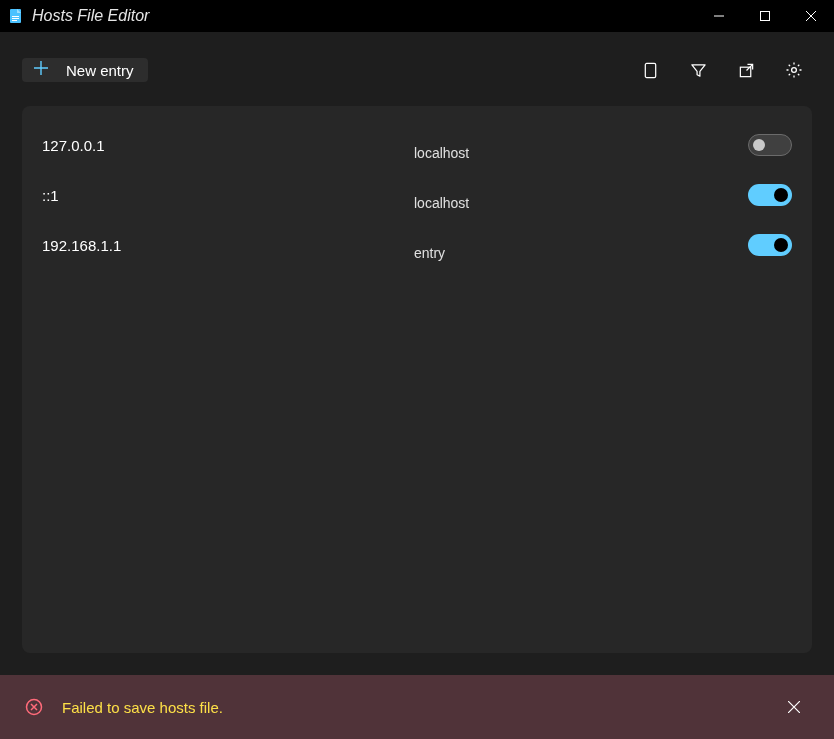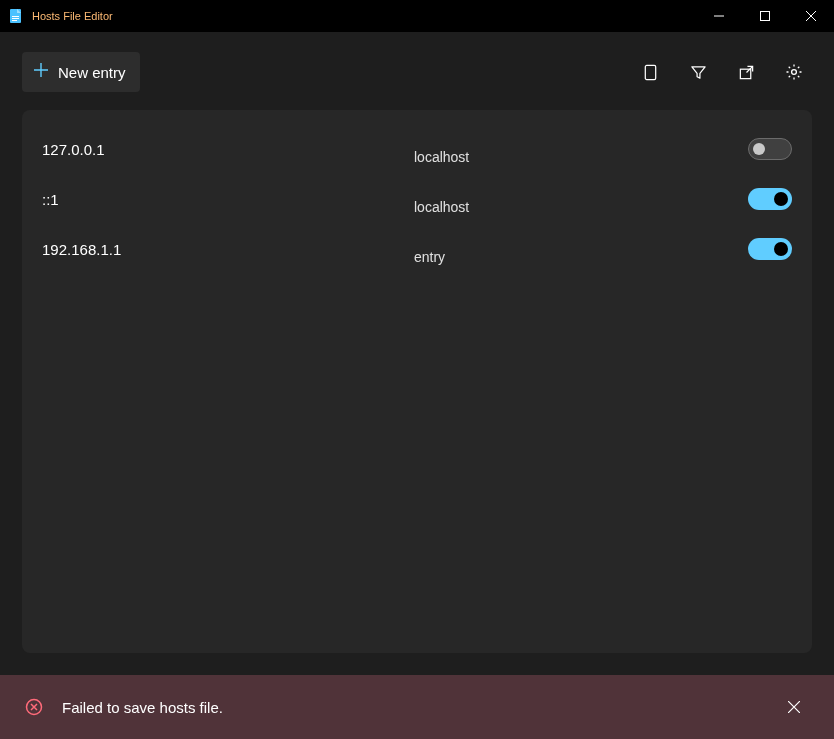--- a/index.html
+++ b/index.html
@@ -27,23 +27,24 @@
     }
     .titlebar-icon {
       width: 16px;
       height: 16px;
       margin-right: 8px;
       display: flex;
       align-items: center;
       justify-content: center;
     }
     .titlebar-title {
-      font-size: 11px;
-      color: #fdba74;
-      flex: 1;
+      font-size: 16px;
+      color: #e5e5e5;
+      flex: 1;
+      font-style: italic;
     }
     .titlebar-controls {
       display: flex;
       height: 100%;
     }
     .titlebar-btn {
       width: 46px;
       height: 32px;
       display: flex;
       align-items: center;
@@ -61,29 +62,29 @@
     }
     .toolbar {
       display: flex;
       align-items: center;
       padding: 20px 22px 18px 22px;
       gap: 12px;
     }
     .new-entry-btn {
       display: flex;
       align-items: center;
-      gap: 8px;
+      gap: 16px;
       background: #2d2d2d;
       border: none;
       border-radius: 4px;
       padding: 8px 14px 8px 10px;
       color: #ffffff;
       font-size: 15px;
       cursor: pointer;
-      height: 40px;
+      height: 24px;
     }
     .plus-icon {
       color: #60cdff;
       font-size: 20px;
     }
     .toolbar-spacer {
       flex: 1;
     }
     .toolbar-icon-btn {
       width: 36px;
@@ -167,21 +168,21 @@
       color: #ff6b7a;
       width: 20px;
       height: 20px;
       display: flex;
       align-items: center;
       justify-content: center;
     }
     .error-message {
       flex: 1;
       font-size: 15px;
-      color: #ffffff;
+      color: #fde047;
     }
     .error-close {
       width: 32px;
       height: 32px;
       display: flex;
       align-items: center;
       justify-content: center;
       cursor: pointer;
       color: #ffffff;
       border-radius: 4px;

